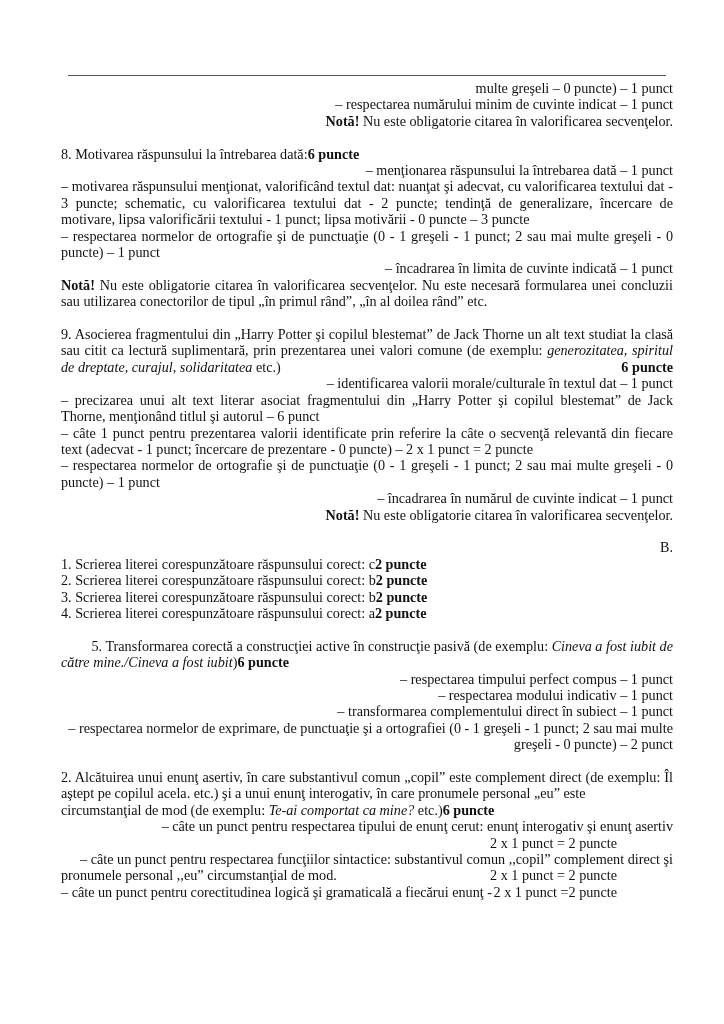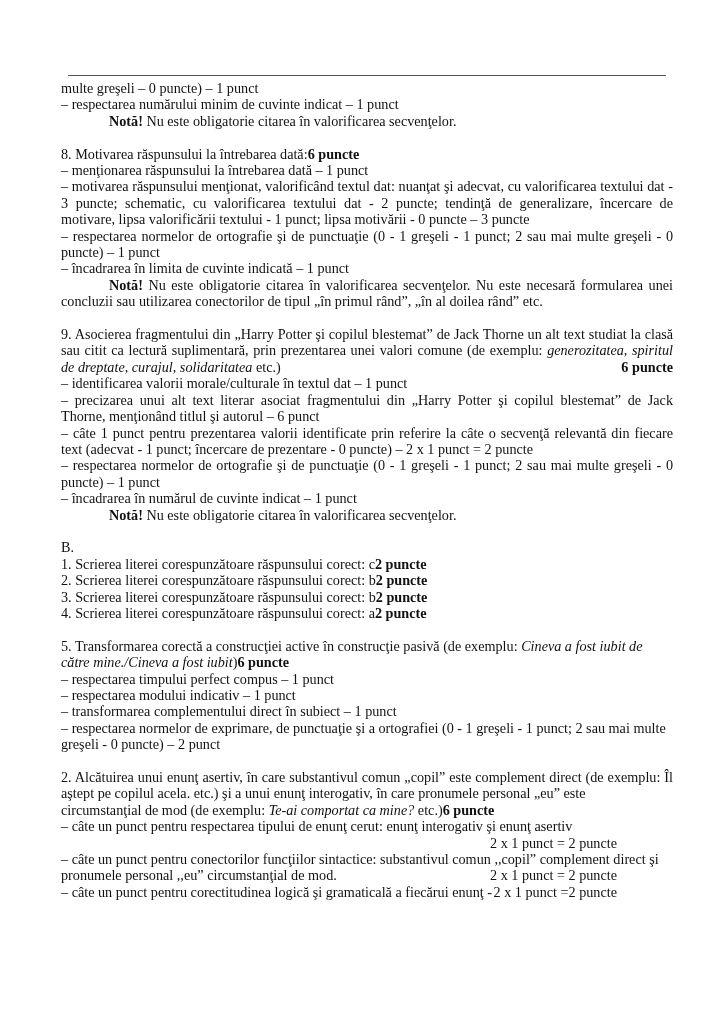--- a/index.html
+++ b/index.html
@@ -8,26 +8,26 @@
     font-family: "Liberation Serif", serif; color: #111111;
     font-size: 14.2px;
   }
   .rule {
     position: absolute; left: 68px; top: 75px; width: 598px; height: 0;
     border-top: 1.3px solid #555555;
   }
   .page {
     position: absolute; left: 61px; top: 80px; width: 612px;
   }
-  .line { line-height: 16.4px; white-space: nowrap; }
+  .line { line-height: 16.4px; white-space: nowrap; text-align: right; }
   .just { white-space: normal; text-align: justify; text-align-last: left; }
   .row { display: flex; justify-content: flex-start; line-height: 16.4px; white-space: nowrap; }
   .pts { font-weight: bold; }
   .gap { height: 16.4px; }
-  b { font-weight: bold; margin-left: 48px; }
+  b { font-weight: bold; }
   i { font-style: italic; }
   .rgt { text-align: right; line-height: 16.4px; padding-right: 56px; }
   .tail { display: flex; justify-content: space-between; line-height: 16.4px; white-space: nowrap; padding-right: 56px; }
 </style>
 </head>
 <body>
 
 <div class="rule"></div>
 
 <div class="page">
@@ -93,21 +93,21 @@
 
   <div class="gap"></div>
 
   <div class="line just">2. Alcătuirea unui enunţ asertiv, în care substantivul comun „copil” este complement direct (de exemplu: Îl aştept pe copilul acela. etc.) şi a unui enunţ interogativ, în care pronumele personal „eu” este</div>
   <div class="row">
     <span><span>circumstanţial de mod  (de exemplu: </span><i>Te-ai comportat ca mine?</i><span> etc.)</span></span>
     <span class="pts">6 puncte</span>
   </div>
   <div class="line">– câte un punct pentru respectarea tipului de enunţ cerut: enunţ interogativ şi enunţ asertiv</div>
   <div class="rgt">2 x 1 punct = 2 puncte</div>
-  <div class="line">– câte un punct pentru conectorilor funcţiilor sintactice: substantivul comun ,,copil” complement direct şi</div>
+  <div class="line">– câte un punct pentru respectarea funcţiilor sintactice: substantivul comun ,,copil” complement direct şi</div>
   <div class="tail">
     <span>pronumele personal ,,eu” circumstanţial de mod.</span>
     <span>2 x 1 punct = 2 puncte</span>
   </div>
   <div class="tail" style="padding-right:56px;">
     <span>– câte un punct pentru corectitudinea logică şi gramaticală a fiecărui enunţ -</span>
     <span>2 x 1 punct =2 puncte</span>
   </div>
 </div>
 

